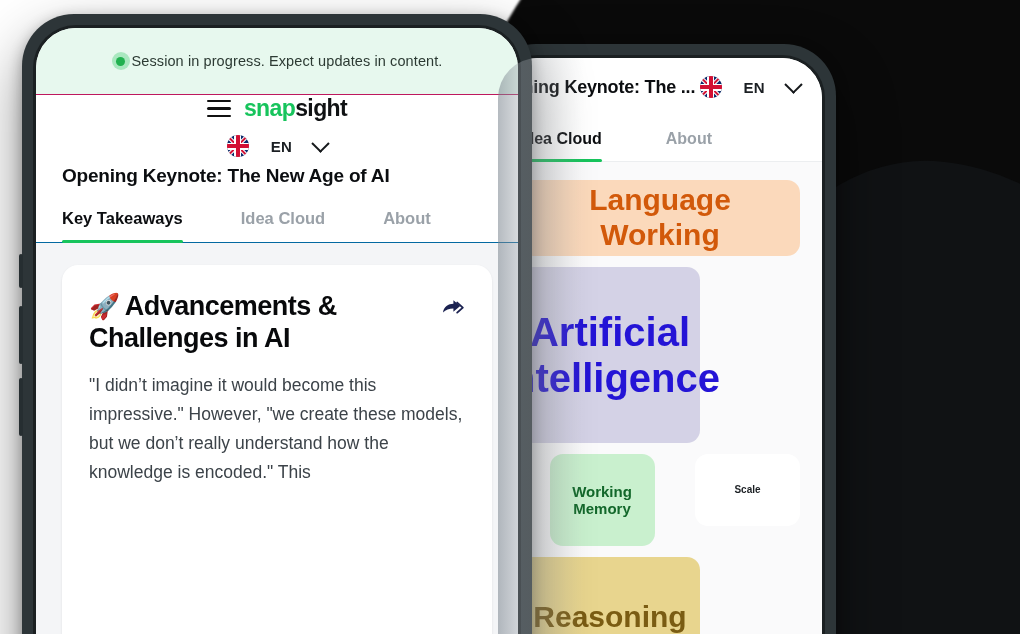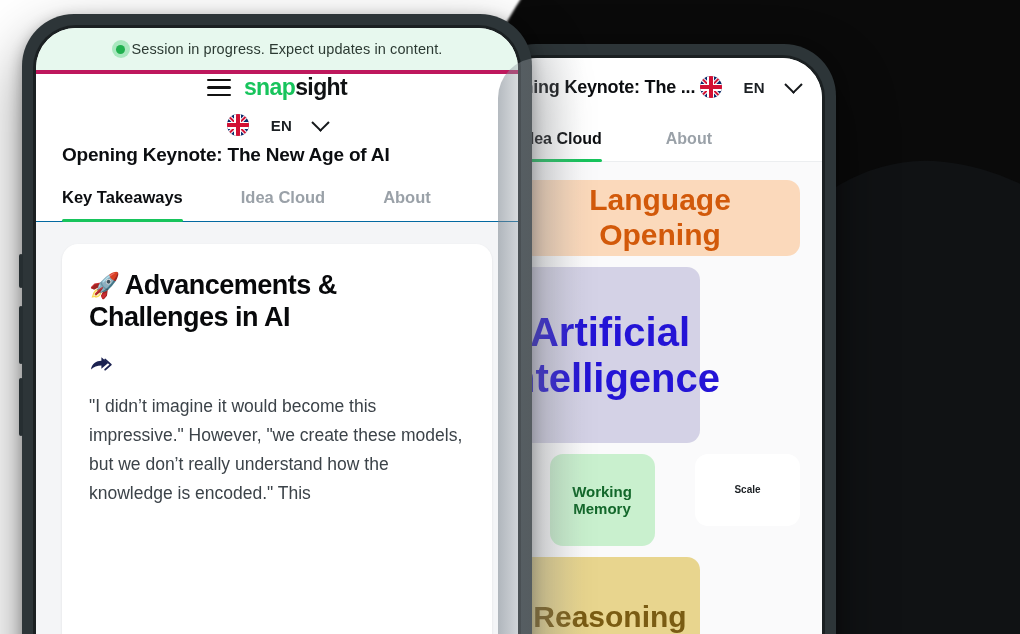--- a/index.html
+++ b/index.html
@@ -96,27 +96,27 @@
     border-radius: 3px;
     background: #262e31;
   }
   .side-btn.b1 { top: 240px; height: 34px; }
   .side-btn.b2 { top: 292px; height: 58px; }
   .side-btn.b3 { top: 364px; height: 58px; }
 
   
   .status-banner {
     background: #e7f8ee;
-    border-bottom: 4px solid #be185d;
+    border-bottom: 1px solid #be185d;
     height: 42px;
     display: flex;
     align-items: center;
     justify-content: center;
     gap: 2px;
-    padding: 0 14px;
+    padding: 12px 14px;
   }
   .pulse-dot {
     position: relative;
     width: 18px; height: 18px;
     border-radius: 50%;
     background: #a9e8bf;
     display: inline-flex;
     align-items: center;
     justify-content: center;
     flex: none;
@@ -222,21 +222,20 @@
     padding: 26px 27px 20px 27px;
     box-shadow: 0 1px 3px rgba(16,24,40,.06), 0 1px 2px rgba(16,24,40,.04);
     height: 100%;
     box-sizing: border-box;
   }
   .card-head {
     display: flex;
     align-items: flex-start;
     justify-content: flex-end;
     gap: 14px;
-    flex-direction: column;
   }
   .card-title {
     font-size: 27px;
     font-weight: 700;
     line-height: 1.18;
     color: #08090b;
     letter-spacing: -0.5px;
     margin: 0;
   }
   .emoji { font-size: 25px; margin-right: 5px; }
@@ -364,21 +363,21 @@
           </div>
         </div>
 
         <div class="s2-tabs">
           <div class="s2-tab active">Idea Cloud</div>
           <div class="s2-tab">About</div>
         </div>
 
         <div class="cloud-area">
           <div class="cloud-grid" id="cloud-grid">
-              <div class="tile" style="background: rgb(251, 217, 187); color: rgb(210, 89, 10); width: 300px; height: 76px; font-size: 30px;">Language Opening</div>
+              <div class="tile" style="background: rgb(251, 217, 187); color: rgb(210, 89, 10); width: 300px; height: 76px; font-size: 30px;">Language Working</div>
               <div class="tile" style="background: rgb(212, 210, 230); color: rgb(36, 20, 214); width: 180px; height: 176px; font-size: 40px;">Artificial Intelligence</div>
               <div class="tile" style="background: rgb(201, 240, 206); color: rgb(19, 104, 43); width: 105px; height: 92px; font-size: 15px; margin-left: auto;">Working Memory</div>
               <div class="tile" style="background: rgb(255, 255, 255); color: rgb(27, 31, 35); width: 105px; height: 72px; font-size: 10px; margin-left: auto;">Scale</div>
               <div class="tile" style="background: rgb(232, 213, 142); color: rgb(122, 92, 19); width: 180px; height: 120px; font-size: 30px;">Reasoning</div>
             </div>
         </div>
 
         <div class="gloss"></div>
       </div>
     </div>

